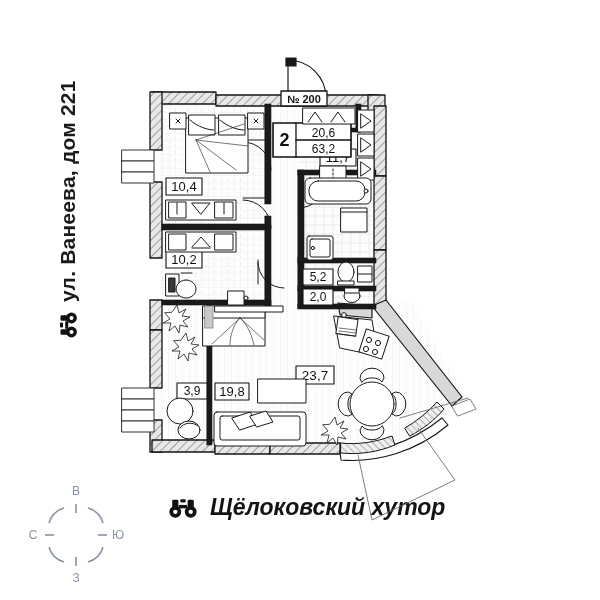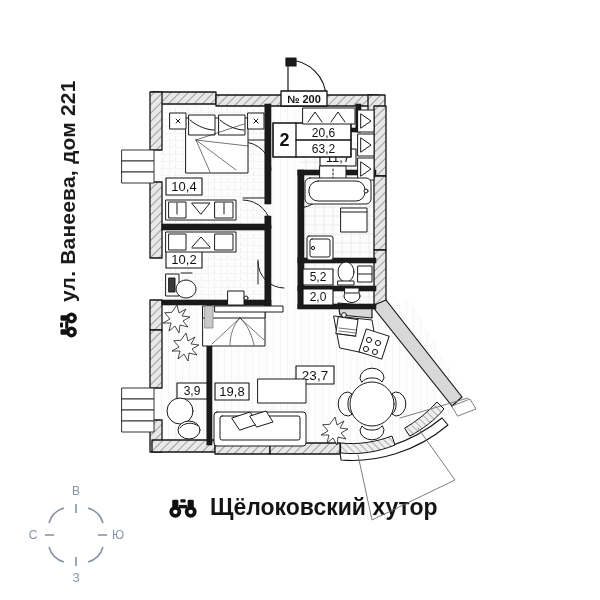--- a/index.html
+++ b/index.html
@@ -14,21 +14,21 @@
     display:flex; align-items:center; gap:10px;
     font-size:21px; font-weight:700; color:#1b1b1b; letter-spacing:.2px;
     white-space:nowrap;
   }
   #street-label .bino{display:block;}
 
   
   #park-label{
     position:absolute; left:168px; top:494px;
     display:flex; align-items:center; gap:12px;
-    font-size:23px; font-weight:700; color:#141414; white-space:nowrap;
+    font-size:23px; font-weight:700; color:#141414; white-space:nowrap;font-style:italic;
   }
 
   
   #compass{position:absolute; left:24px; top:483px; width:104px; height:104px;}
   #compass text{font-family:"Liberation Sans",sans-serif;font-size:12px;fill:#8793a3;}
 
   
   #plan{position:absolute; left:0; top:0;}
 </style>
 </head>

